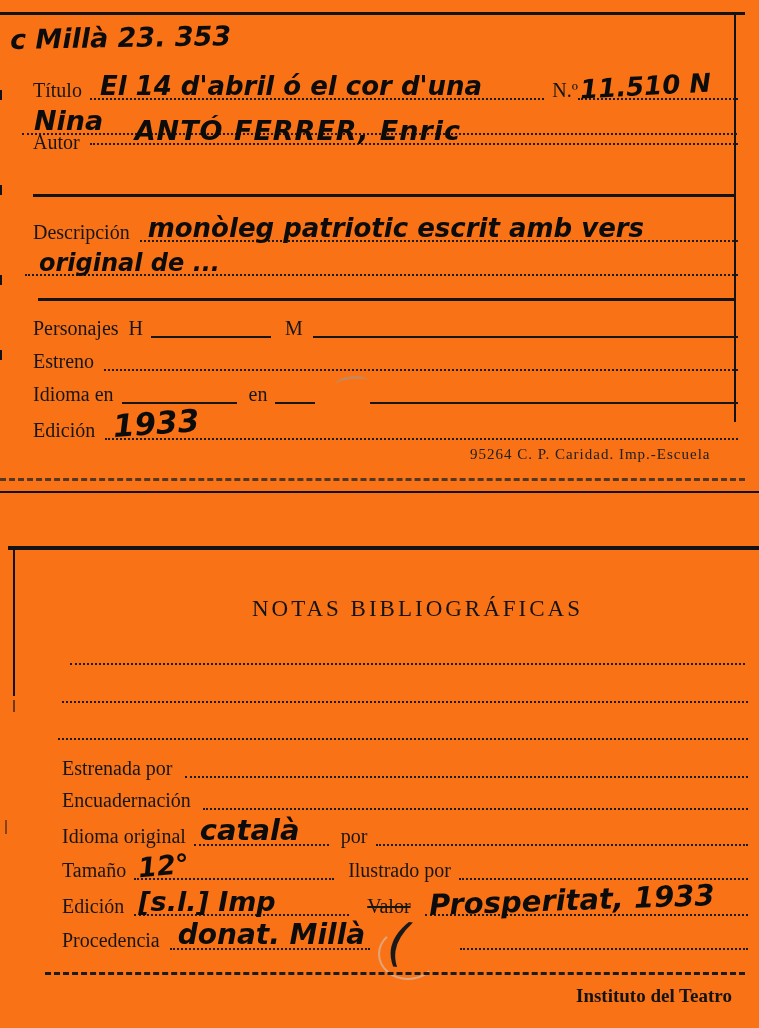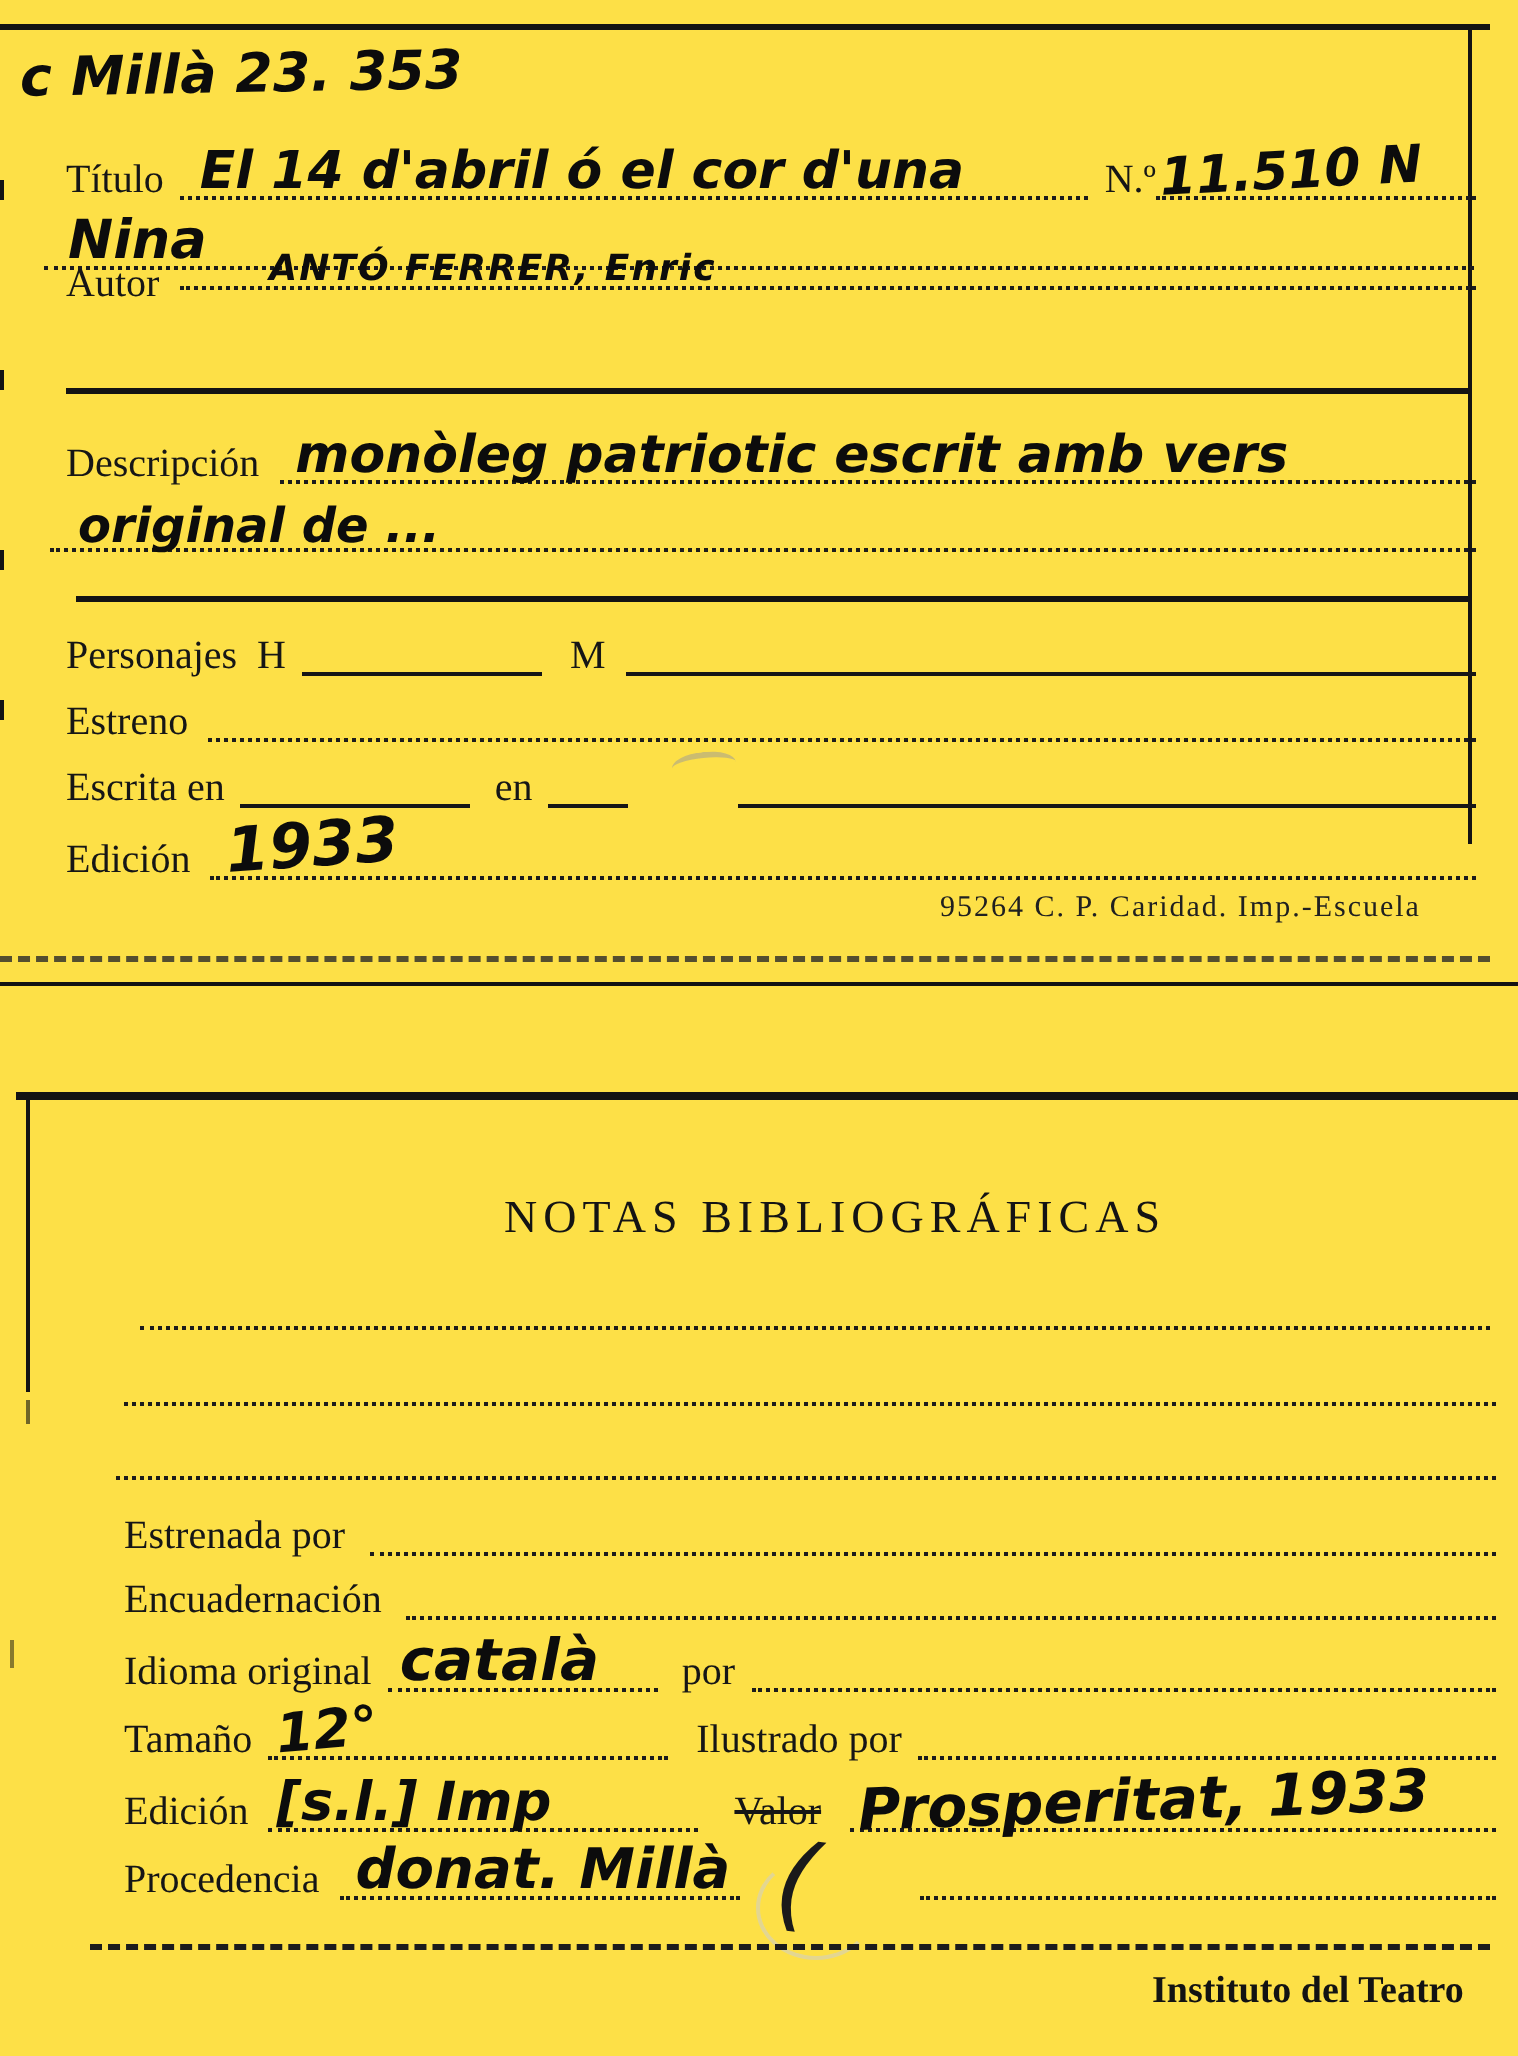--- a/index.html
+++ b/index.html
@@ -1,16 +1,16 @@
 <!DOCTYPE html>
 <html><head>
 <meta charset="utf-8">
 <style>
   html,body{margin:0;padding:0;background:#ffffff;}
-  #page{position:relative;width:759px;height:1028px;background:#fde047;overflow:hidden;
+  #page{position:relative;width:759px;height:1028px;background:#f97316;overflow:hidden;
         font-family:"Liberation Serif",serif;color:#111;}
   .row{position:absolute;display:flex;align-items:flex-end;}
   .lbl{font-family:"Liberation Serif",serif;font-size:20px;color:#161616;white-space:nowrap;line-height:1;}
   .ln{flex:1;position:relative;height:4px;}
   .lnd{border-bottom:2px dotted #1c1c1c;}
   .lns{border-bottom:2px solid #161616;}
   .hand{font-family:"DejaVu Sans",sans-serif;font-style:italic;font-weight:600;color:#0c0c0c;
         white-space:nowrap;line-height:1;position:absolute;bottom:-1px;}
   .hand-free{position:absolute;font-family:"DejaVu Sans",sans-serif;font-style:italic;font-weight:600;
         color:#0c0c0c;white-space:nowrap;line-height:1;}
@@ -54,21 +54,21 @@
 
     <div class="row" style="left:22px;top:95px;width:715px;height:40px;">
       <span class="ln lnd">
         <span class="hand" style="left:12px;font-size:27px;">Nina</span>
       </span>
     </div>
 
     <div class="row" style="left:33px;top:122px;width:705px;height:40px;align-items:center;">
       <span class="lbl">Autor</span>
       <span class="ln lnd" style="margin-left:10px;">
-        <span class="hand" style="left:45px;font-size:18px;letter-spacing:1px;">ANTÓ FERRER, Enric</span>
+        <span class="hand" style="left:45px;font-size:27px;letter-spacing:1px;">ANTÓ FERRER, Enric</span>
       </span>
     </div>
 
     <div class="bar" style="left:33px;top:194px;width:702px;height:3px;"></div>
 
     <div class="row" style="left:33px;top:208px;width:705px;height:34px;">
       <span class="lbl">Descripción</span>
       <span class="ln lnd" style="margin-left:10px;">
         <span class="hand" style="left:8px;font-size:26px;">monòleg patriotic escrit amb vers</span>
       </span>
@@ -89,21 +89,21 @@
       <span class="lbl" style="margin-left:14px;">M</span>
       <span class="ln lns" style="margin-left:10px;"></span>
     </div>
 
     <div class="row" style="left:33px;top:345px;width:705px;height:26px;">
       <span class="lbl">Estreno</span>
       <span class="ln lnd" style="margin-left:10px;"></span>
     </div>
 
     <div class="row" style="left:33px;top:378px;width:705px;height:26px;">
-      <span class="lbl">Escrita en</span>
+      <span class="lbl">Idioma en</span>
       <span class="ln lns" style="max-width:115px;margin-left:8px;"></span>
       <span class="lbl" style="margin-left:12px;text-align:right;">en</span>
       <span class="ln lns" style="max-width:40px;margin-left:8px;"></span>
       <span style="width:55px;"></span>
       <span class="ln lns"></span>
     </div>
     <div class="smudge" style="left:336px;top:376px;width:32px;height:10px;transform:rotate(-6deg);"></div>
 
     <div class="row" style="left:33px;top:412px;width:705px;height:28px;">
       <span class="lbl">Edición</span>

